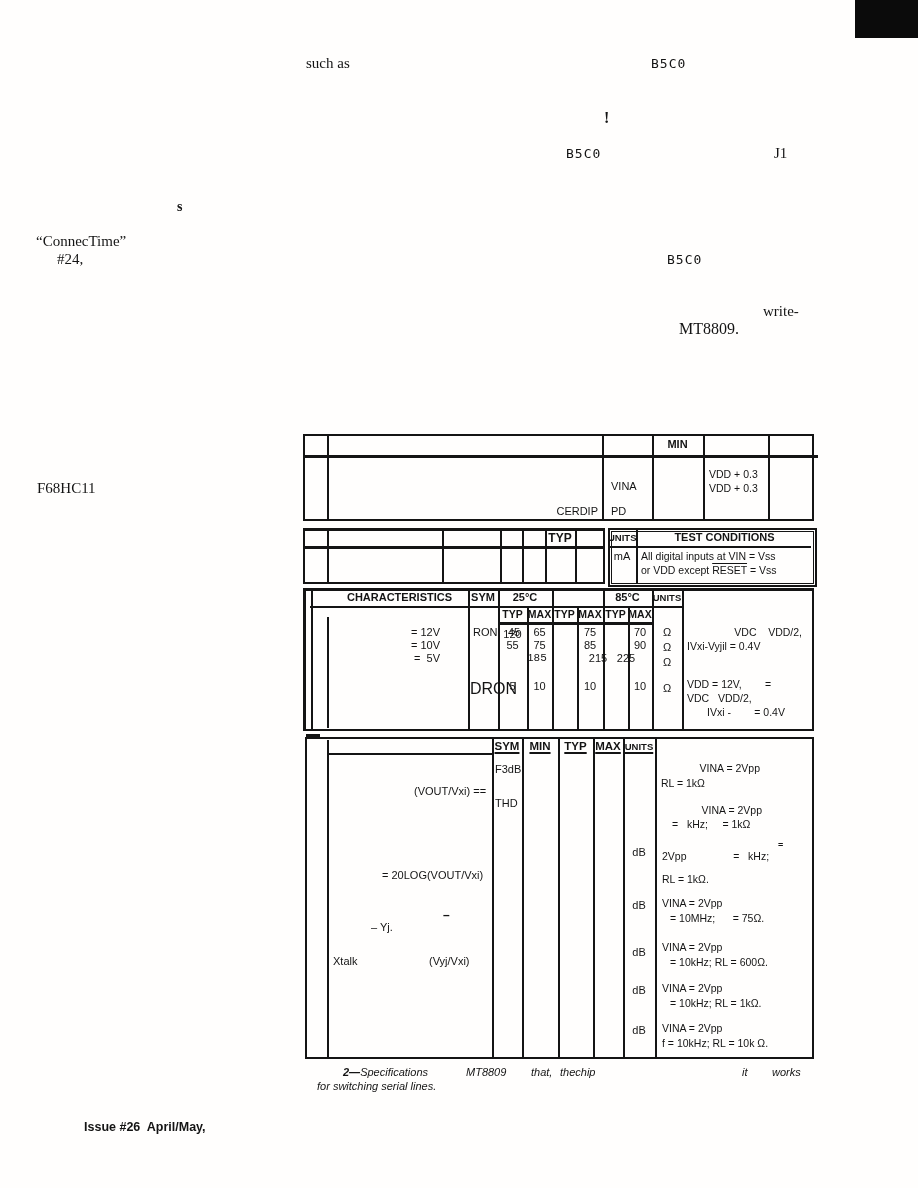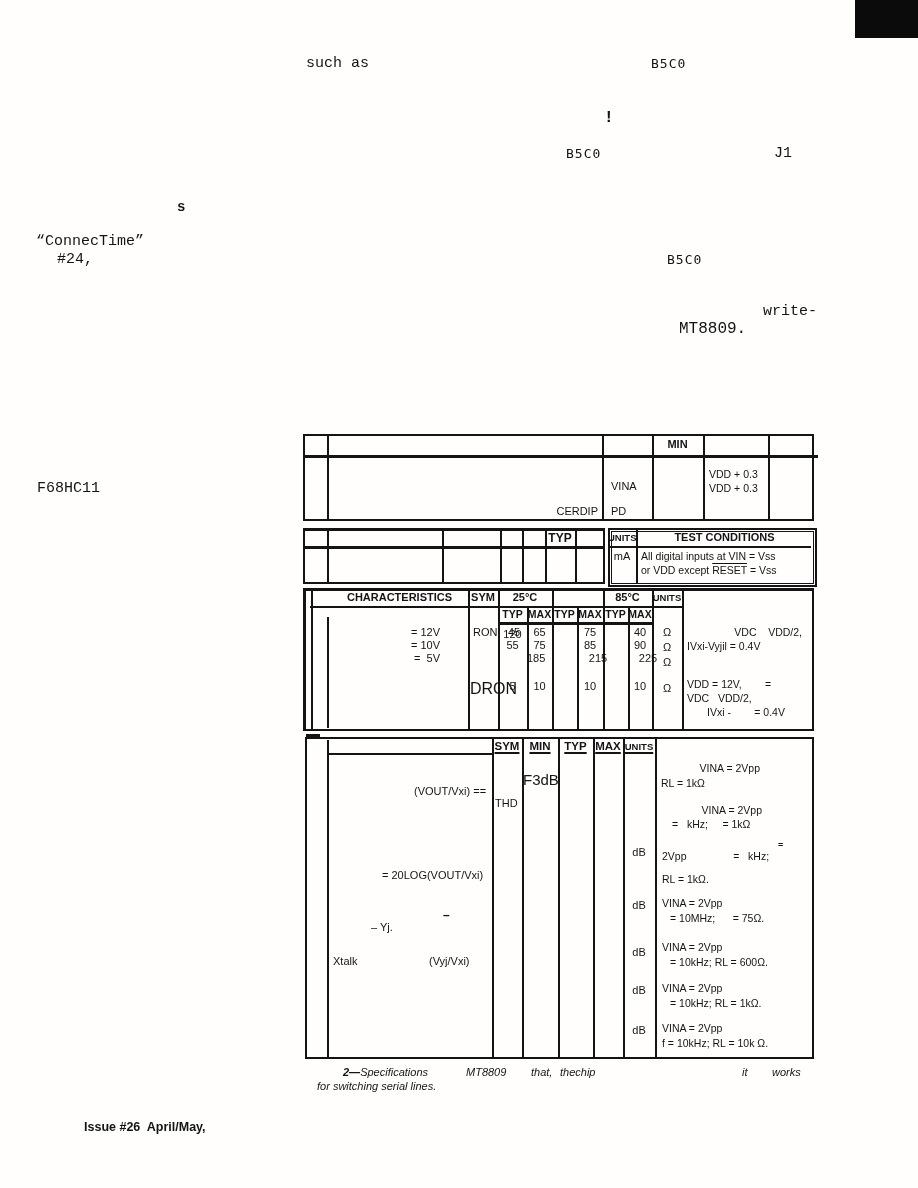--- a/index.html
+++ b/index.html
@@ -1,19 +1,19 @@
 <!DOCTYPE html>
 <html><head>
 <meta charset="utf-8">
 <style>
   html,body{margin:0;padding:0;background:#ffffff;}
   #page{position:relative;width:918px;height:1188px;background:#fffefd;overflow:hidden;
         font-family:"Liberation Sans",sans-serif;color:#141414;}
   .t{position:absolute;white-space:pre;line-height:1.18;}
-  .ser{font-family:Liberation Mono, monospace;}
+  .ser{font-family:Liberation Serif, serif;}
   .mono{font-family:"DejaVu Sans Mono",monospace;letter-spacing:1px;}
   .b{font-weight:bold;}
   .i{font-style:italic;}
   .c{text-align:center;}
   .r{text-align:right;}
   .hl,.vl{position:absolute;background:#141414;}
   .ul{text-decoration:underline;text-decoration-thickness:2px;text-underline-offset:2px;}
   .ov{text-decoration:overline;}
   .box{position:absolute;border:2px solid #141414;}
   .box-in{position:absolute;inset:1px;border:1px solid #141414;}
@@ -113,27 +113,27 @@
   <span class="t r" style="left:380px;top:639px;width:60px;font-size:11px;">= 10V</span>
   <span class="t r" style="left:380px;top:652px;width:60px;font-size:11px;">=  5V</span>
   <span class="t" style="left:473px;top:626px;font-size:11px;">RON</span>
   <span class="t" style="left:470px;top:680px;font-size:16px;">DRON</span>
 
   <span class="t c" style="left:498px;top:626px;width:32px;font-size:11px;">45</span>
   <span class="t c" style="left:498px;top:639px;width:29px;font-size:11px;">55</span>
   <span class="t c" style="left:498px;top:628px;width:29px;font-size:11px;">120</span>
   <span class="t c" style="left:527px;top:626px;width:25px;font-size:11px;">65</span>
   <span class="t c" style="left:527px;top:639px;width:25px;font-size:11px;">75</span>
-  <span class="t c" style="left:527px;top:652px;width:17px;font-size:11px;">185</span>
+  <span class="t c" style="left:527px;top:652px;width:17px;font-size:11px;font-family:Liberation Mono, monospace;">185</span>
   <span class="t c" style="left:577px;top:626px;width:26px;font-size:11px;">75</span>
   <span class="t c" style="left:577px;top:639px;width:26px;font-size:11px;">85</span>
   <span class="t c" style="left:577px;top:652px;width:42px;font-size:11px;">215</span>
-  <span class="t c" style="left:628px;top:626px;width:24px;font-size:11px;">40</span>
+  <span class="t c" style="left:628px;top:626px;width:24px;font-size:11px;">70</span>
   <span class="t c" style="left:628px;top:639px;width:24px;font-size:11px;">90</span>
-  <span class="t c" style="left:626px;top:652px;width:44px;font-size:11px;">225</span>
+  <span class="t c" style="left:604px;top:652px;width:44px;font-size:11px;">225</span>
   <span class="t c" style="left:498px;top:680px;width:29px;font-size:11px;">5</span>
   <span class="t c" style="left:527px;top:680px;width:25px;font-size:11px;">10</span>
   <span class="t c" style="left:577px;top:680px;width:26px;font-size:11px;">10</span>
   <span class="t c" style="left:628px;top:680px;width:24px;font-size:11px;">10</span>
 
   <span class="t c" style="left:652px;top:626px;width:30px;font-size:11px;">Ω</span>
   <span class="t c" style="left:652px;top:641px;width:30px;font-size:11px;">Ω</span>
   <span class="t c" style="left:652px;top:656px;width:30px;font-size:11px;">Ω</span>
   <span class="t c" style="left:652px;top:682px;width:30px;font-size:11px;">Ω</span>
 
@@ -156,21 +156,21 @@
   <div class="vl" style="left:623px;top:737px;width:2px;height:322px;"></div>
   <div class="vl" style="left:655px;top:737px;width:2px;height:322px;"></div>
   <div class="vl" style="left:812px;top:737px;width:2px;height:322px;"></div>
 
   <span class="t b c" style="left:492px;top:740px;width:30px;font-size:11.5px;"><span class="ul">SYM</span></span>
   <span class="t b c" style="left:522px;top:740px;width:36px;font-size:11.5px;"><span class="ul">MIN</span></span>
   <span class="t b c" style="left:558px;top:740px;width:35px;font-size:11.5px;"><span class="ul">TYP</span></span>
   <span class="t b c" style="left:593px;top:740px;width:30px;font-size:11.5px;"><span class="ul">MAX</span></span>
   <span class="t b c" style="left:623px;top:741px;width:32px;font-size:9.5px;"><span class="ul">UNITS</span></span>
 
-  <span class="t" style="left:523px;top:763px;font-size:15px;margin-top:8px;">F3dB</span>
+  <span class="t" style="left:495px;top:763px;font-size:11px;">F3dB</span>
   <span class="t" style="left:495px;top:797px;font-size:11px;">THD</span>
 
   <span class="t" style="left:414px;top:785px;font-size:11px;">(VOUT/Vxi) ==</span>
   <span class="t" style="left:382px;top:869px;font-size:11px;">= 20LOG(VOUT/Vxi)</span>
   <span class="t b" style="left:443px;top:908px;font-size:12px;">–</span>
   <span class="t" style="left:371px;top:921px;font-size:11px;">– Yj.</span>
   <span class="t" style="left:333px;top:955px;font-size:11px;">Xtalk</span>
   <span class="t" style="left:429px;top:955px;font-size:11px;">(Vyj/Vxi)</span>
 
   <span class="t c" style="left:623px;top:846px;width:32px;font-size:11px;">dB</span>

